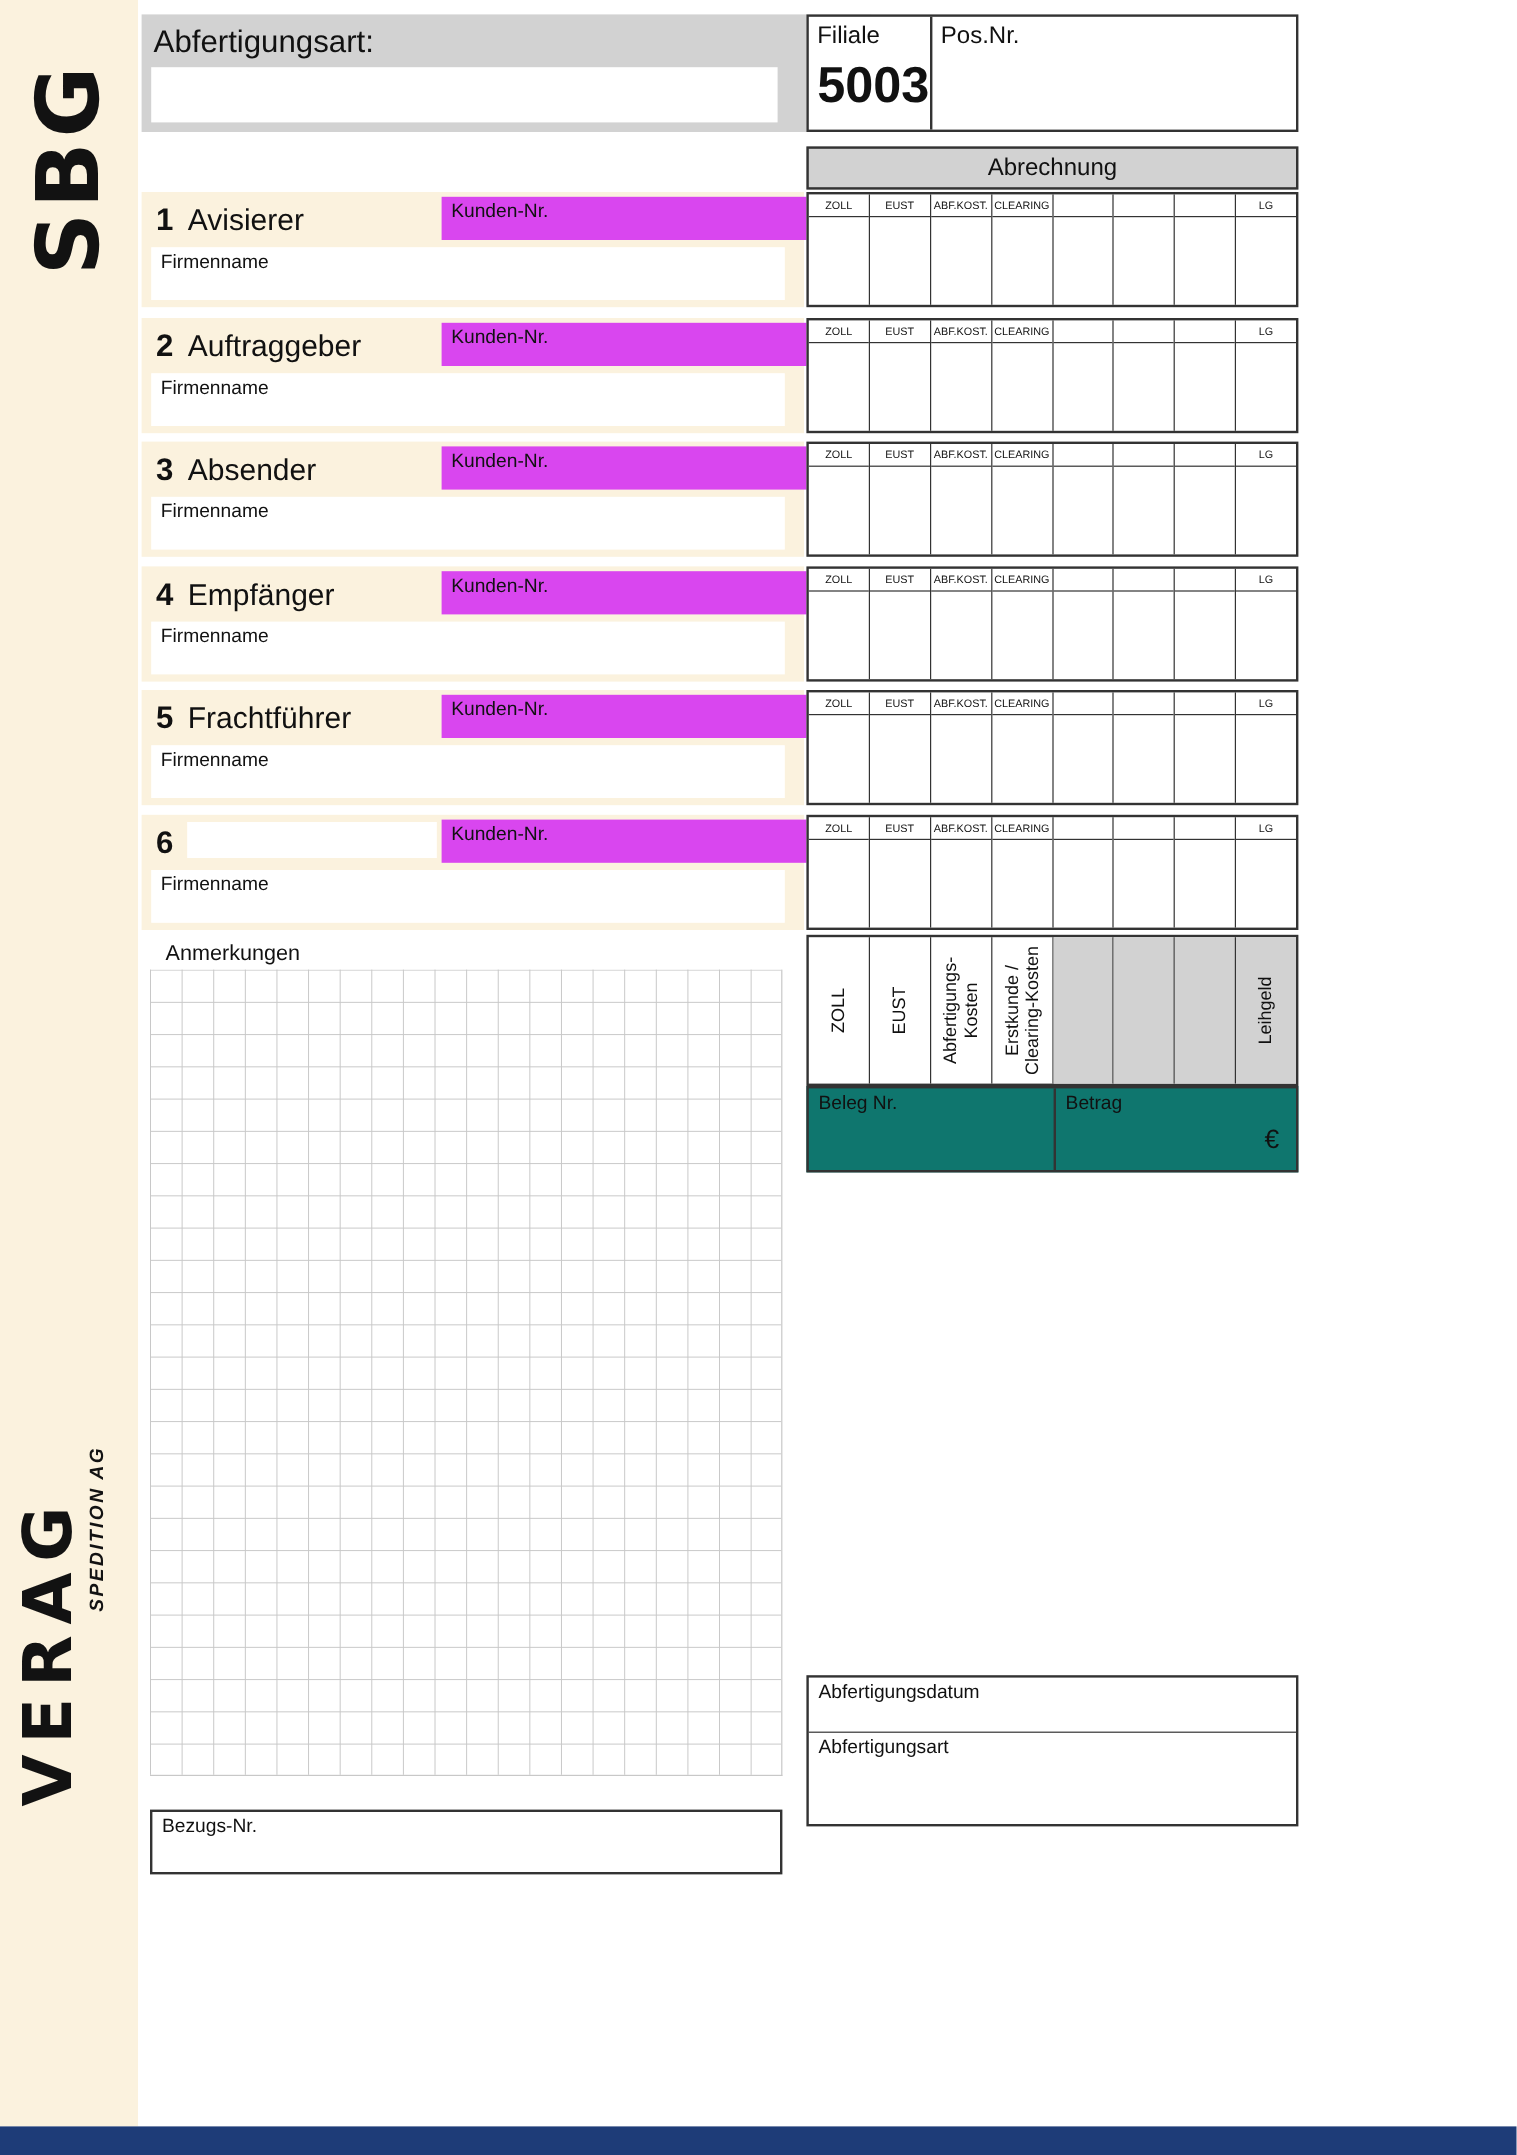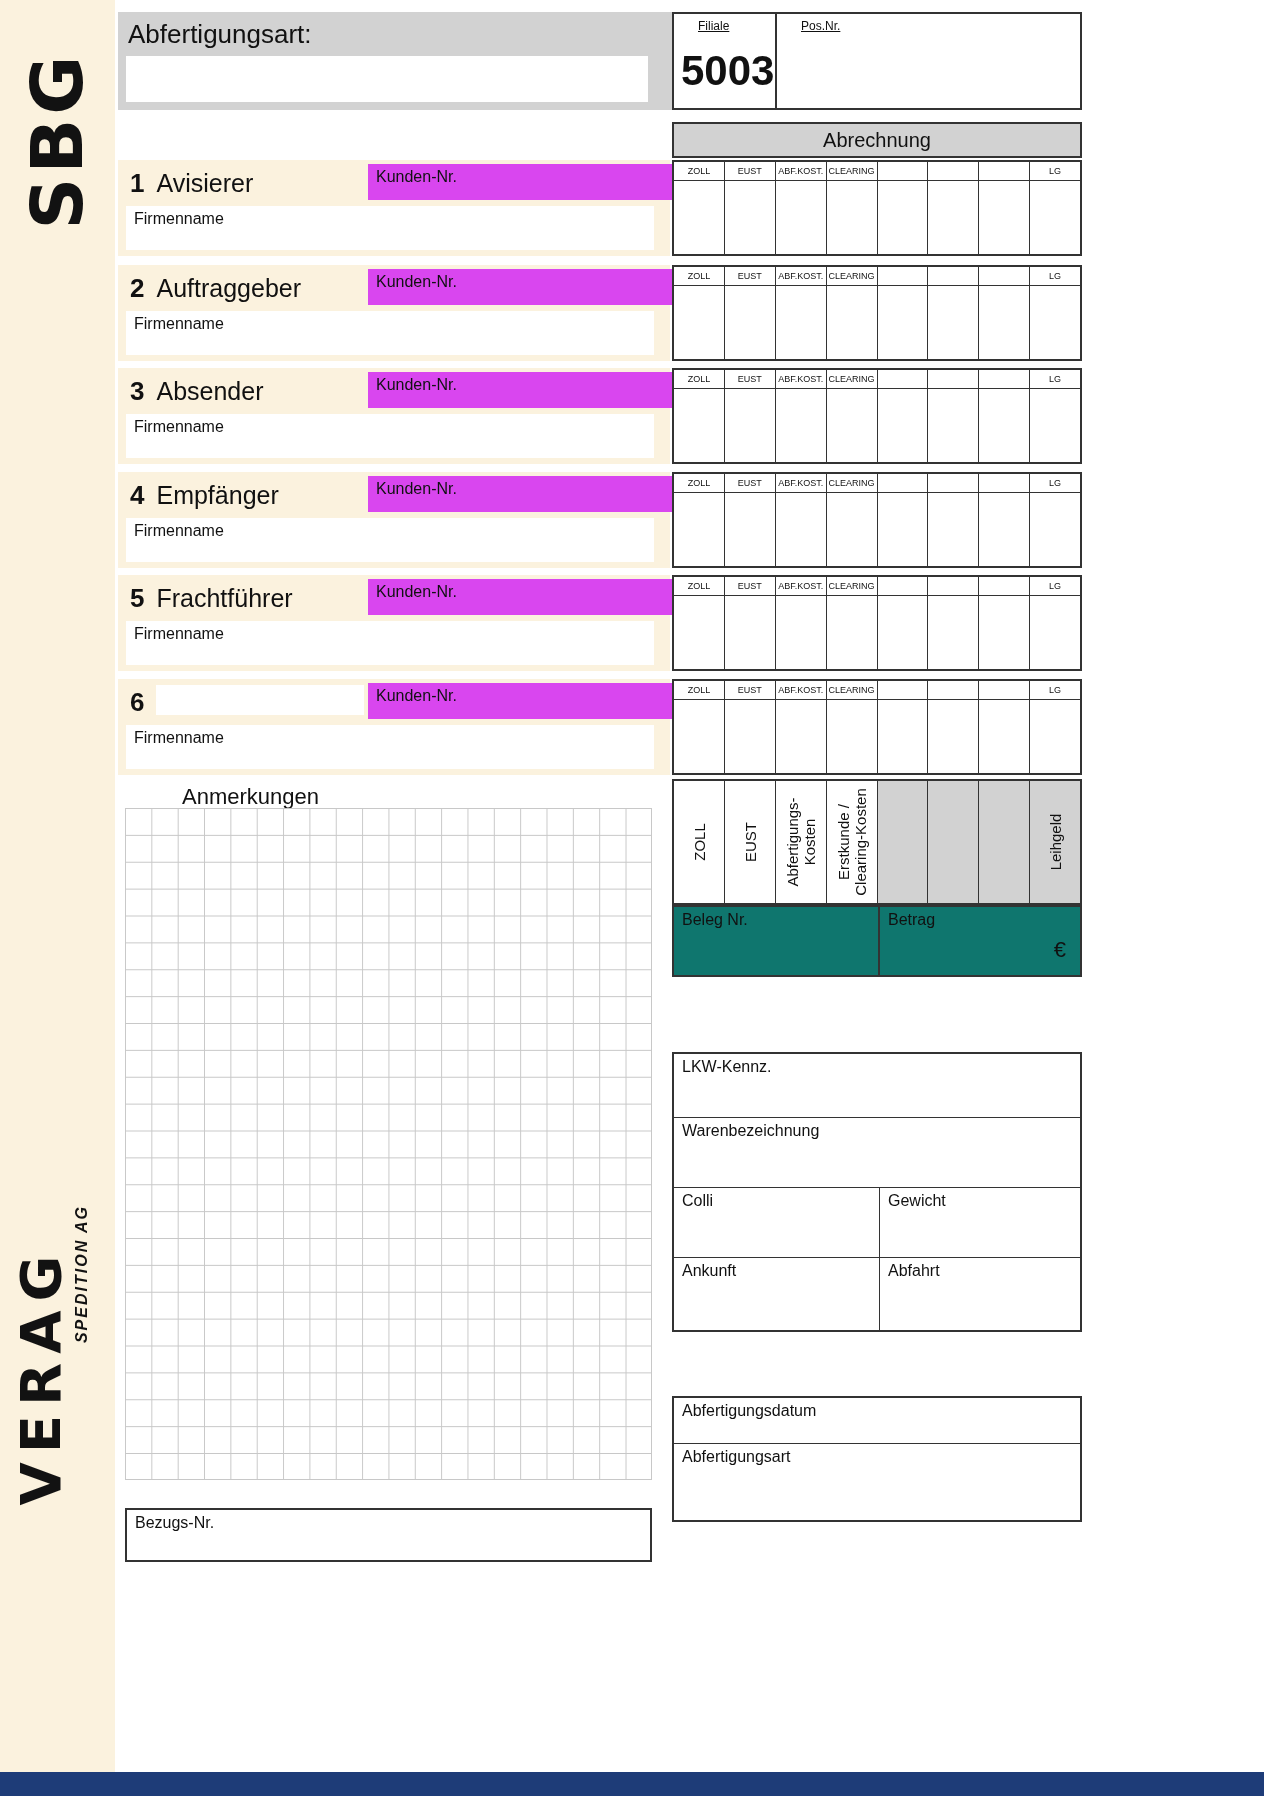--- a/index.html
+++ b/index.html
@@ -22,21 +22,21 @@
 
   
   .abf-box { position:absolute; left:118px; top:12px; width:608px; height:98px; background:#d2d2d2; }
   .abf-label { position:absolute; left:10px; top:7px; font-size:26px; }
   .abf-input { position:absolute; left:8px; top:44px; width:522px; height:46px; background:#fff; }
 
   
   .filiale-box { position:absolute; left:672px; top:12px; width:410px; height:98px; border:2px solid #333; display:flex; background:#fff; }
   .filiale-cell { width:103px; border-right:2px solid #333; position:relative; }
   .pos-cell { flex:1; position:relative; }
-  .small-label { position:absolute; left:24px; top:5px; font-size:12px;text-decoration:underline; }
+  .small-label { position:absolute; left:7px; top:5px; font-size:20px; }
   .filiale-value { position:absolute; left:7px; top:33px; font-size:42px; font-weight:bold; }
 
   
   .aviso-block { position:absolute; left:360px; top:120px; width:296px; height:40px; background:#fbf2de;margin-top:41px; }
   .aviso-label { position:absolute; left:15px; top:9px; font-size:17px; }
 
   
   .party-row { position:absolute; left:118px; width:552px; height:96px; background:#fbf2de; }
   .party-title { position:absolute; left:12px; top:8px; display:flex; gap:12px; align-items:baseline; }
   .party-num { font-weight:bold; font-size:26px; }
@@ -63,21 +63,21 @@
   .vert-label { position:absolute; left:50%; top:50%; width:118px; transform:translate(-50%,-50%) rotate(-90deg);
                 text-align:center; font-size:15px; line-height:17px; }
 
   
   .beleg-row { position:absolute; left:672px; top:905px; width:410px; height:72px; border:2px solid #333; display:flex; background:#0f766e; }
   .beleg-cell { width:206px; border-right:2px solid #333; position:relative; }
   .betrag-cell { flex:1; position:relative; }
   .euro { position:absolute; right:14px; top:30px; font-size:22px; }
 
   
-  .anm-label { position:absolute; left:138px; top:784px; font-size:22px;margin-left:44px; }
+  .anm-label { position:absolute; left:138px; top:784px; font-size:18px; }
   .anm-grid { position:absolute; left:125px; top:808px; width:527px; height:672px;
               background-image: linear-gradient(to right, #c8c8c8 1px, transparent 1px),
                                 linear-gradient(to bottom, #c8c8c8 1px, transparent 1px);
               background-size:26.35px 26.88px;
               border-right:1px solid #c8c8c8; border-bottom:1px solid #c8c8c8; }
 
   
   .bezugs-box { position:absolute; left:125px; top:1508px; width:527px; height:54px; border:2px solid #333; background:#fff;padding-left:35px; }
 
   
@@ -396,44 +396,20 @@
     </div>
   </div>
 
   <div class="anm-label">Anmerkungen</div>
   <div class="anm-grid"></div>
 
   <div class="bezugs-box">
     <span class="field-label">Bezugs-Nr.</span>
   </div>
 
-  <div class="shipment-box">
-    <div class="ship-row r1">
-      <span class="field-label">LKW-Kennz.</span>
-    </div>
-    <div class="ship-row r2">
-      <span class="field-label">Warenbezeichnung</span>
-    </div>
-    <div class="ship-row r3">
-      <div class="ship-cell-left">
-        <span class="field-label">Colli</span>
-      </div>
-      <div class="ship-cell-right">
-        <span class="field-label">Gewicht</span>
-      </div>
-    </div>
-    <div class="ship-row r4">
-      <div class="ship-cell-left">
-        <span class="field-label">Ankunft</span>
-      </div>
-      <div class="ship-cell-right">
-        <span class="field-label">Abfahrt</span>
-      </div>
-    </div>
-  </div>
 
   <div class="processing-box">
     <div class="proc-row1">
       <span class="field-label">Abfertigungsdatum</span>
     </div>
     <div class="proc-row2">
       <span class="field-label">Abfertigungsart</span>
     </div>
   </div>
 

